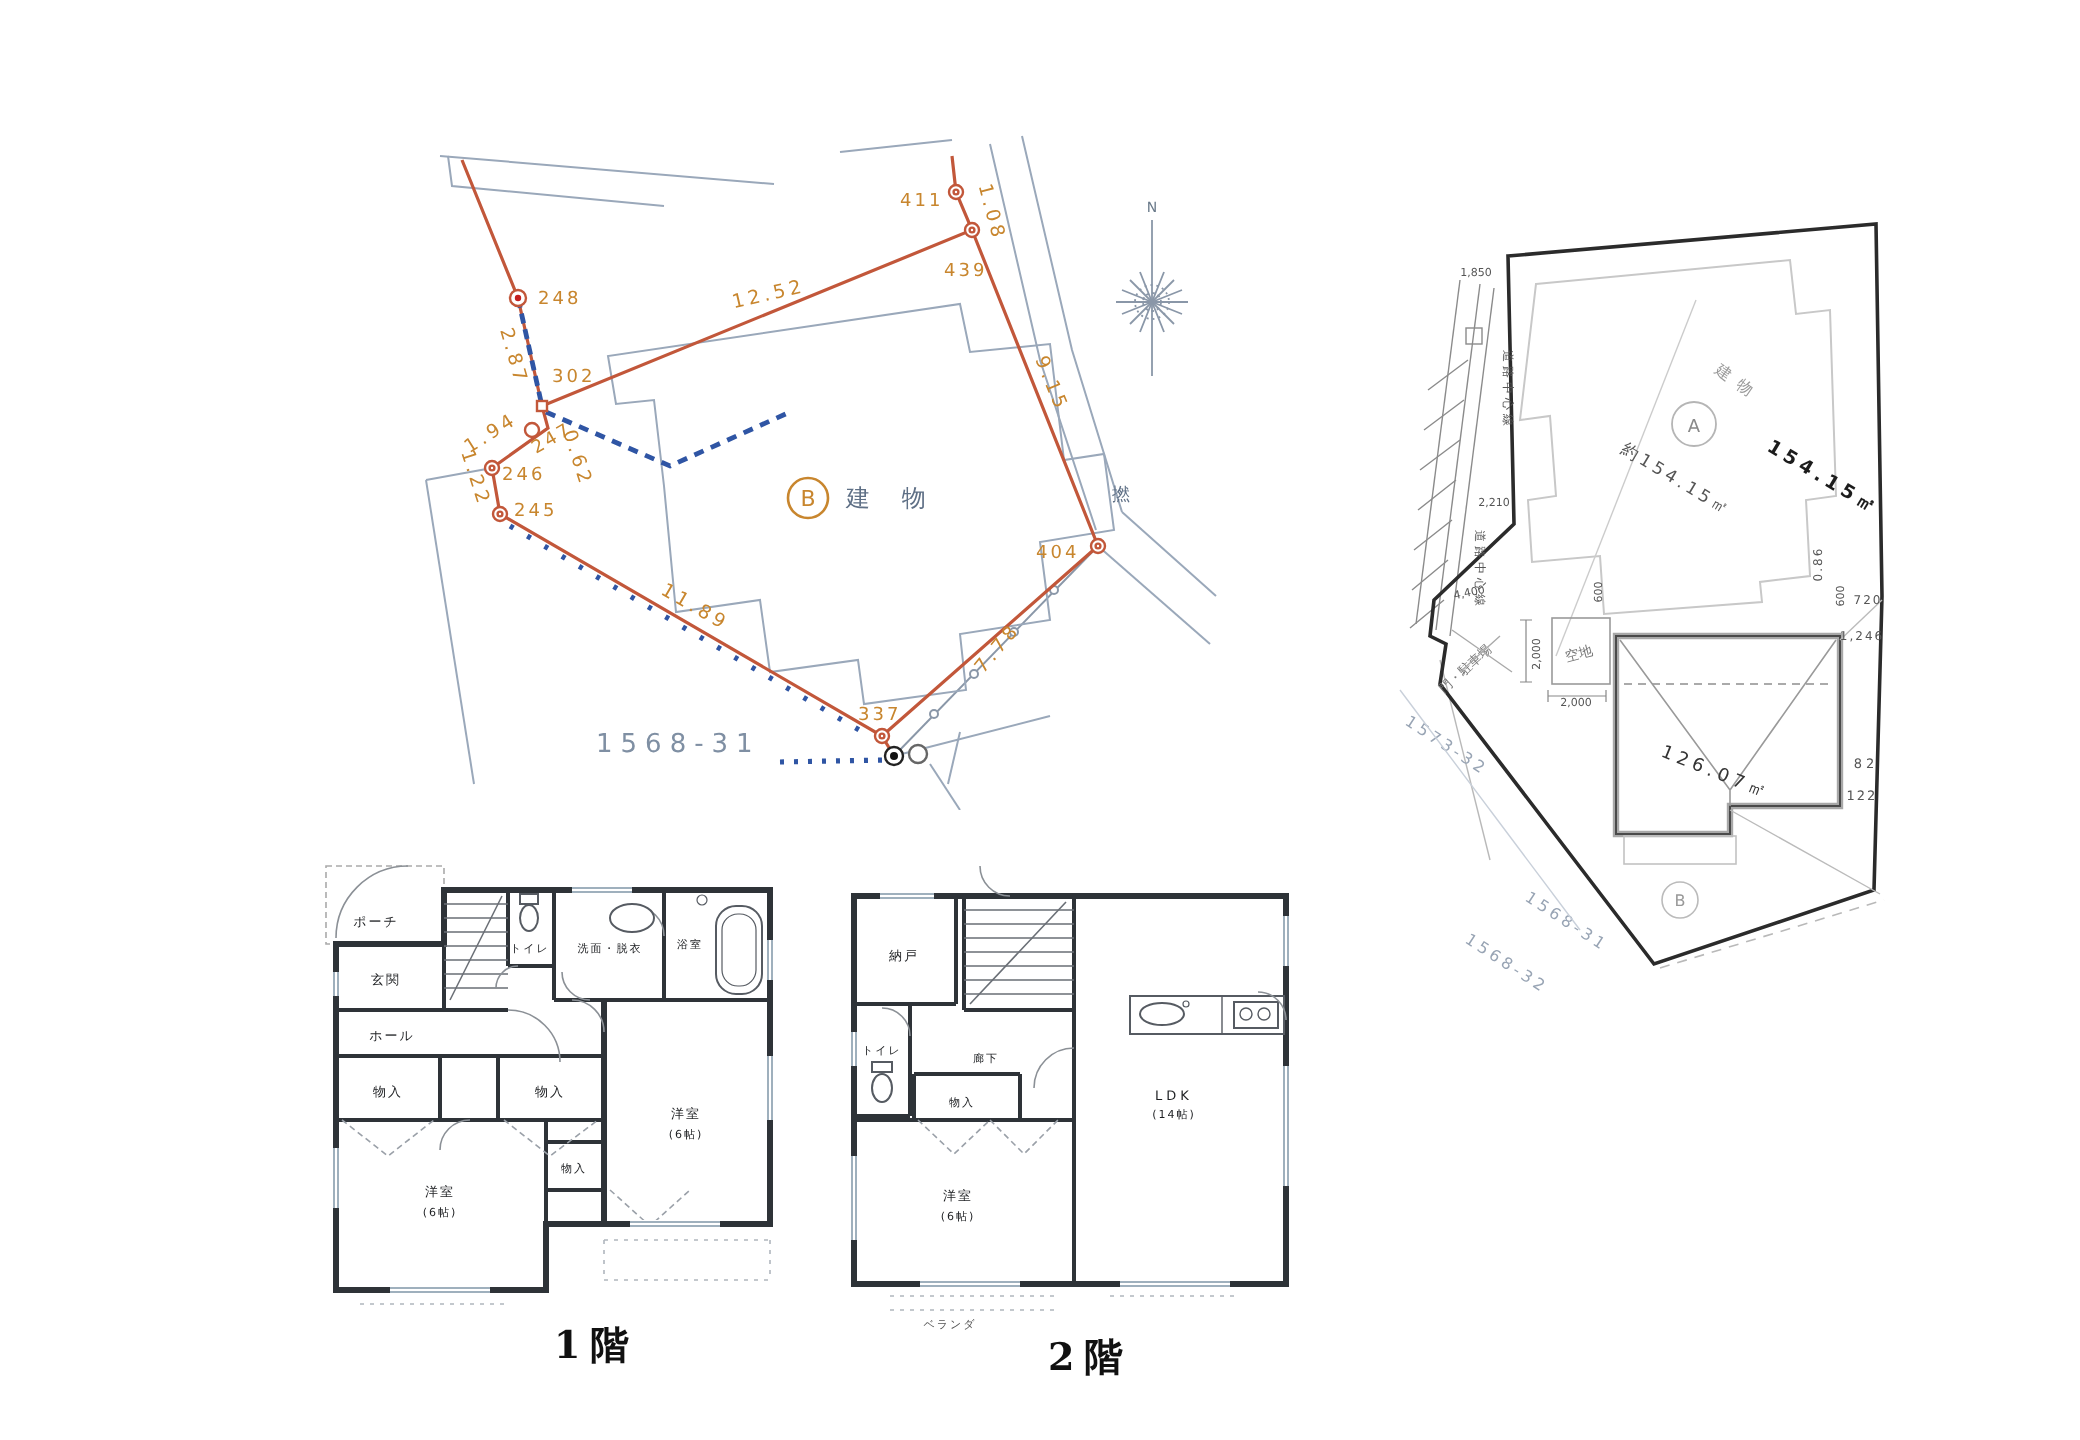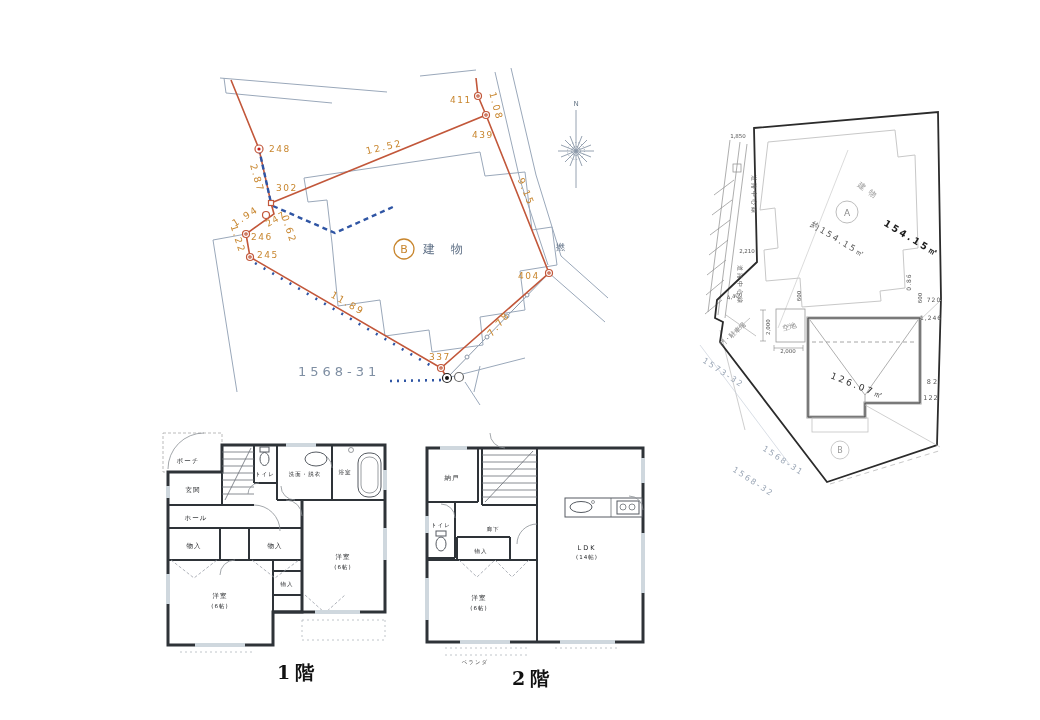--- a/index.html
+++ b/index.html
@@ -359,15 +359,15 @@
       <text x="66" y="125" font-size="5.5">物入</text>
       <text x="64" y="172">洋室</text>
       <text x="64" y="182" font-size="5.5">(6帖)</text>
       <text x="172" y="122" letter-spacing="2">LDK</text>
       <text x="172" y="131" font-size="5.5">(14帖)</text>
       <text x="60" y="236" font-size="5.5" fill="#555">ベランダ</text>
     </g>
   </svg>
 
   <div class="caption" style="left:277px;top:660px">1階</div>
-  <div class="caption" style="left:512px;top:666px">2階</div>
+  <div class="caption" style="left:524px;top:666px">2階</div>
 
 </div>
 
 </body></html>

